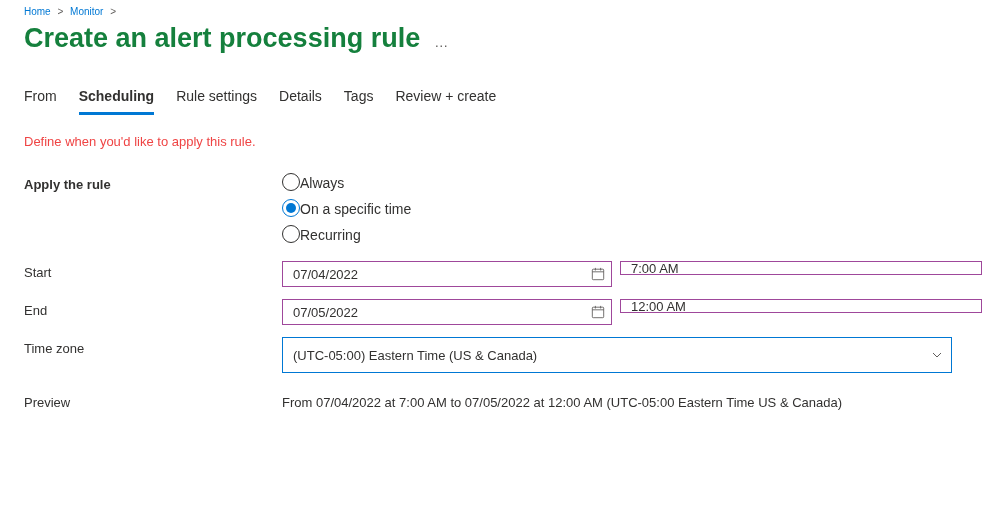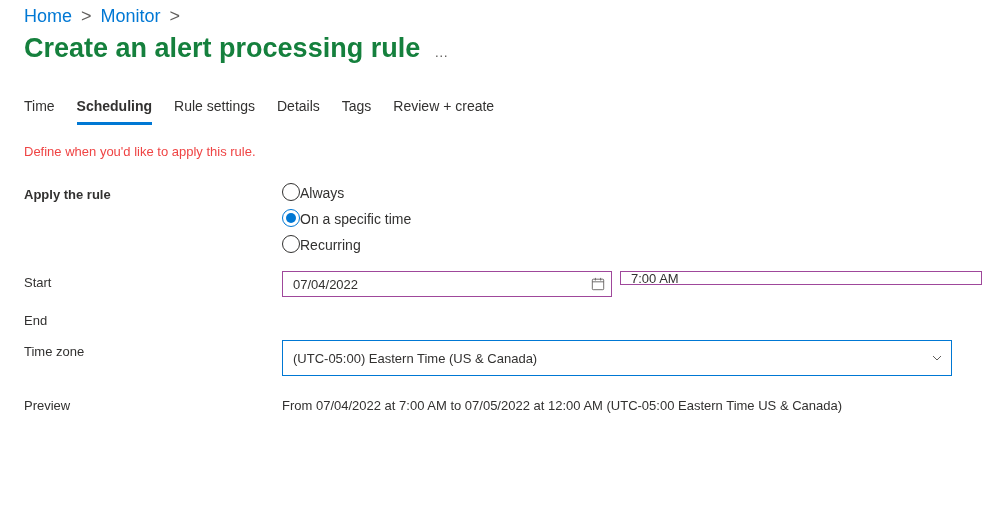--- a/index.html
+++ b/index.html
@@ -6,21 +6,21 @@
   body {
     margin: 0;
     padding: 0;
     font-family: "Segoe UI", -apple-system, sans-serif;
     font-size: 13px;
     color: #323130;
     background: #fff;
     width: 1006px;
   }
   .page { padding: 6px 24px 24px 24px; }
-  .breadcrumb { font-size: 18px; margin-bottom: 6px; }
+  .breadcrumb { font-size: 10px; margin-bottom: 6px; }
   .breadcrumb a { color: #0078d4; text-decoration: none; cursor: pointer; }
   .crumb-sep { color: #605e5c; padding: 0 4px; }
   .title-row { display: flex; align-items: center; gap: 14px; margin-bottom: 28px; }
   h1 { font-size: 27px; font-weight: 600; margin: 0; color: #15803d; }
   .more-dots { color: #605e5c; font-size: 14px; letter-spacing: 1px; cursor: pointer; padding-top:6px;}
   .tabs { display: flex; gap: 22px; border-bottom: 1px solid transparent; margin-bottom: 18px; }
   .tab {
     font-size: 14px;
     color: #323130;
     padding: 6px 0 8px 0;
@@ -84,21 +84,21 @@
     <a>Monitor</a>
     <span class="crumb-sep">&gt;</span>
   </div>
 
   <div class="title-row">
     <h1>Create an alert processing rule</h1>
     <span class="more-dots">…</span>
   </div>
 
   <div class="tabs">
-    <div class="tab">Time</div>
+    <div class="tab">From</div>
     <div class="tab active">Scheduling</div>
     <div class="tab">Rule settings</div>
     <div class="tab">Details</div>
     <div class="tab">Tags</div>
     <div class="tab">Review + create</div>
   </div>
 
   <div class="intro">Define when you'd like to apply this rule.</div>
 
   <div class="form-row">
@@ -138,20 +138,36 @@
         </div>
         <div class="time-box">
           <span>7:00 AM</span>
         </div>
       </div>
     </div>
   </div>
 
   <div class="form-row tight">
     <div class="col-label">End</div>
+    <div class="col-field">
+      <div class="dt-group">
+        <div class="date-box">
+          <span class="val">07/05/2022</span>
+          <svg class="cal-icon" viewBox="0 0 16 16">
+              <rect x="1.5" y="2.5" width="13" height="12" rx="1" fill="none" stroke="#605e5c"></rect>
+              <line x1="1.5" y1="5.5" x2="14.5" y2="5.5" stroke="#605e5c"></line>
+              <line x1="5" y1="1" x2="5" y2="4" stroke="#605e5c"></line>
+              <line x1="11" y1="1" x2="11" y2="4" stroke="#605e5c"></line>
+            </svg>
+        </div>
+        <div class="time-box">
+          <span>12:00 AM</span>
+        </div>
+      </div>
+    </div>
   </div>
 
   <div class="form-row">
     <div class="col-label">Time zone</div>
     <div class="col-field">
       <div class="tz-select">
         <span class="val">(UTC-05:00) Eastern Time (US &amp; Canada)</span>
         <svg class="chev" viewBox="0 0 12 12">
             <path d="M2 4 L6 8 L10 4" fill="none" stroke="#605e5c" stroke-width="1"></path>
           </svg>

